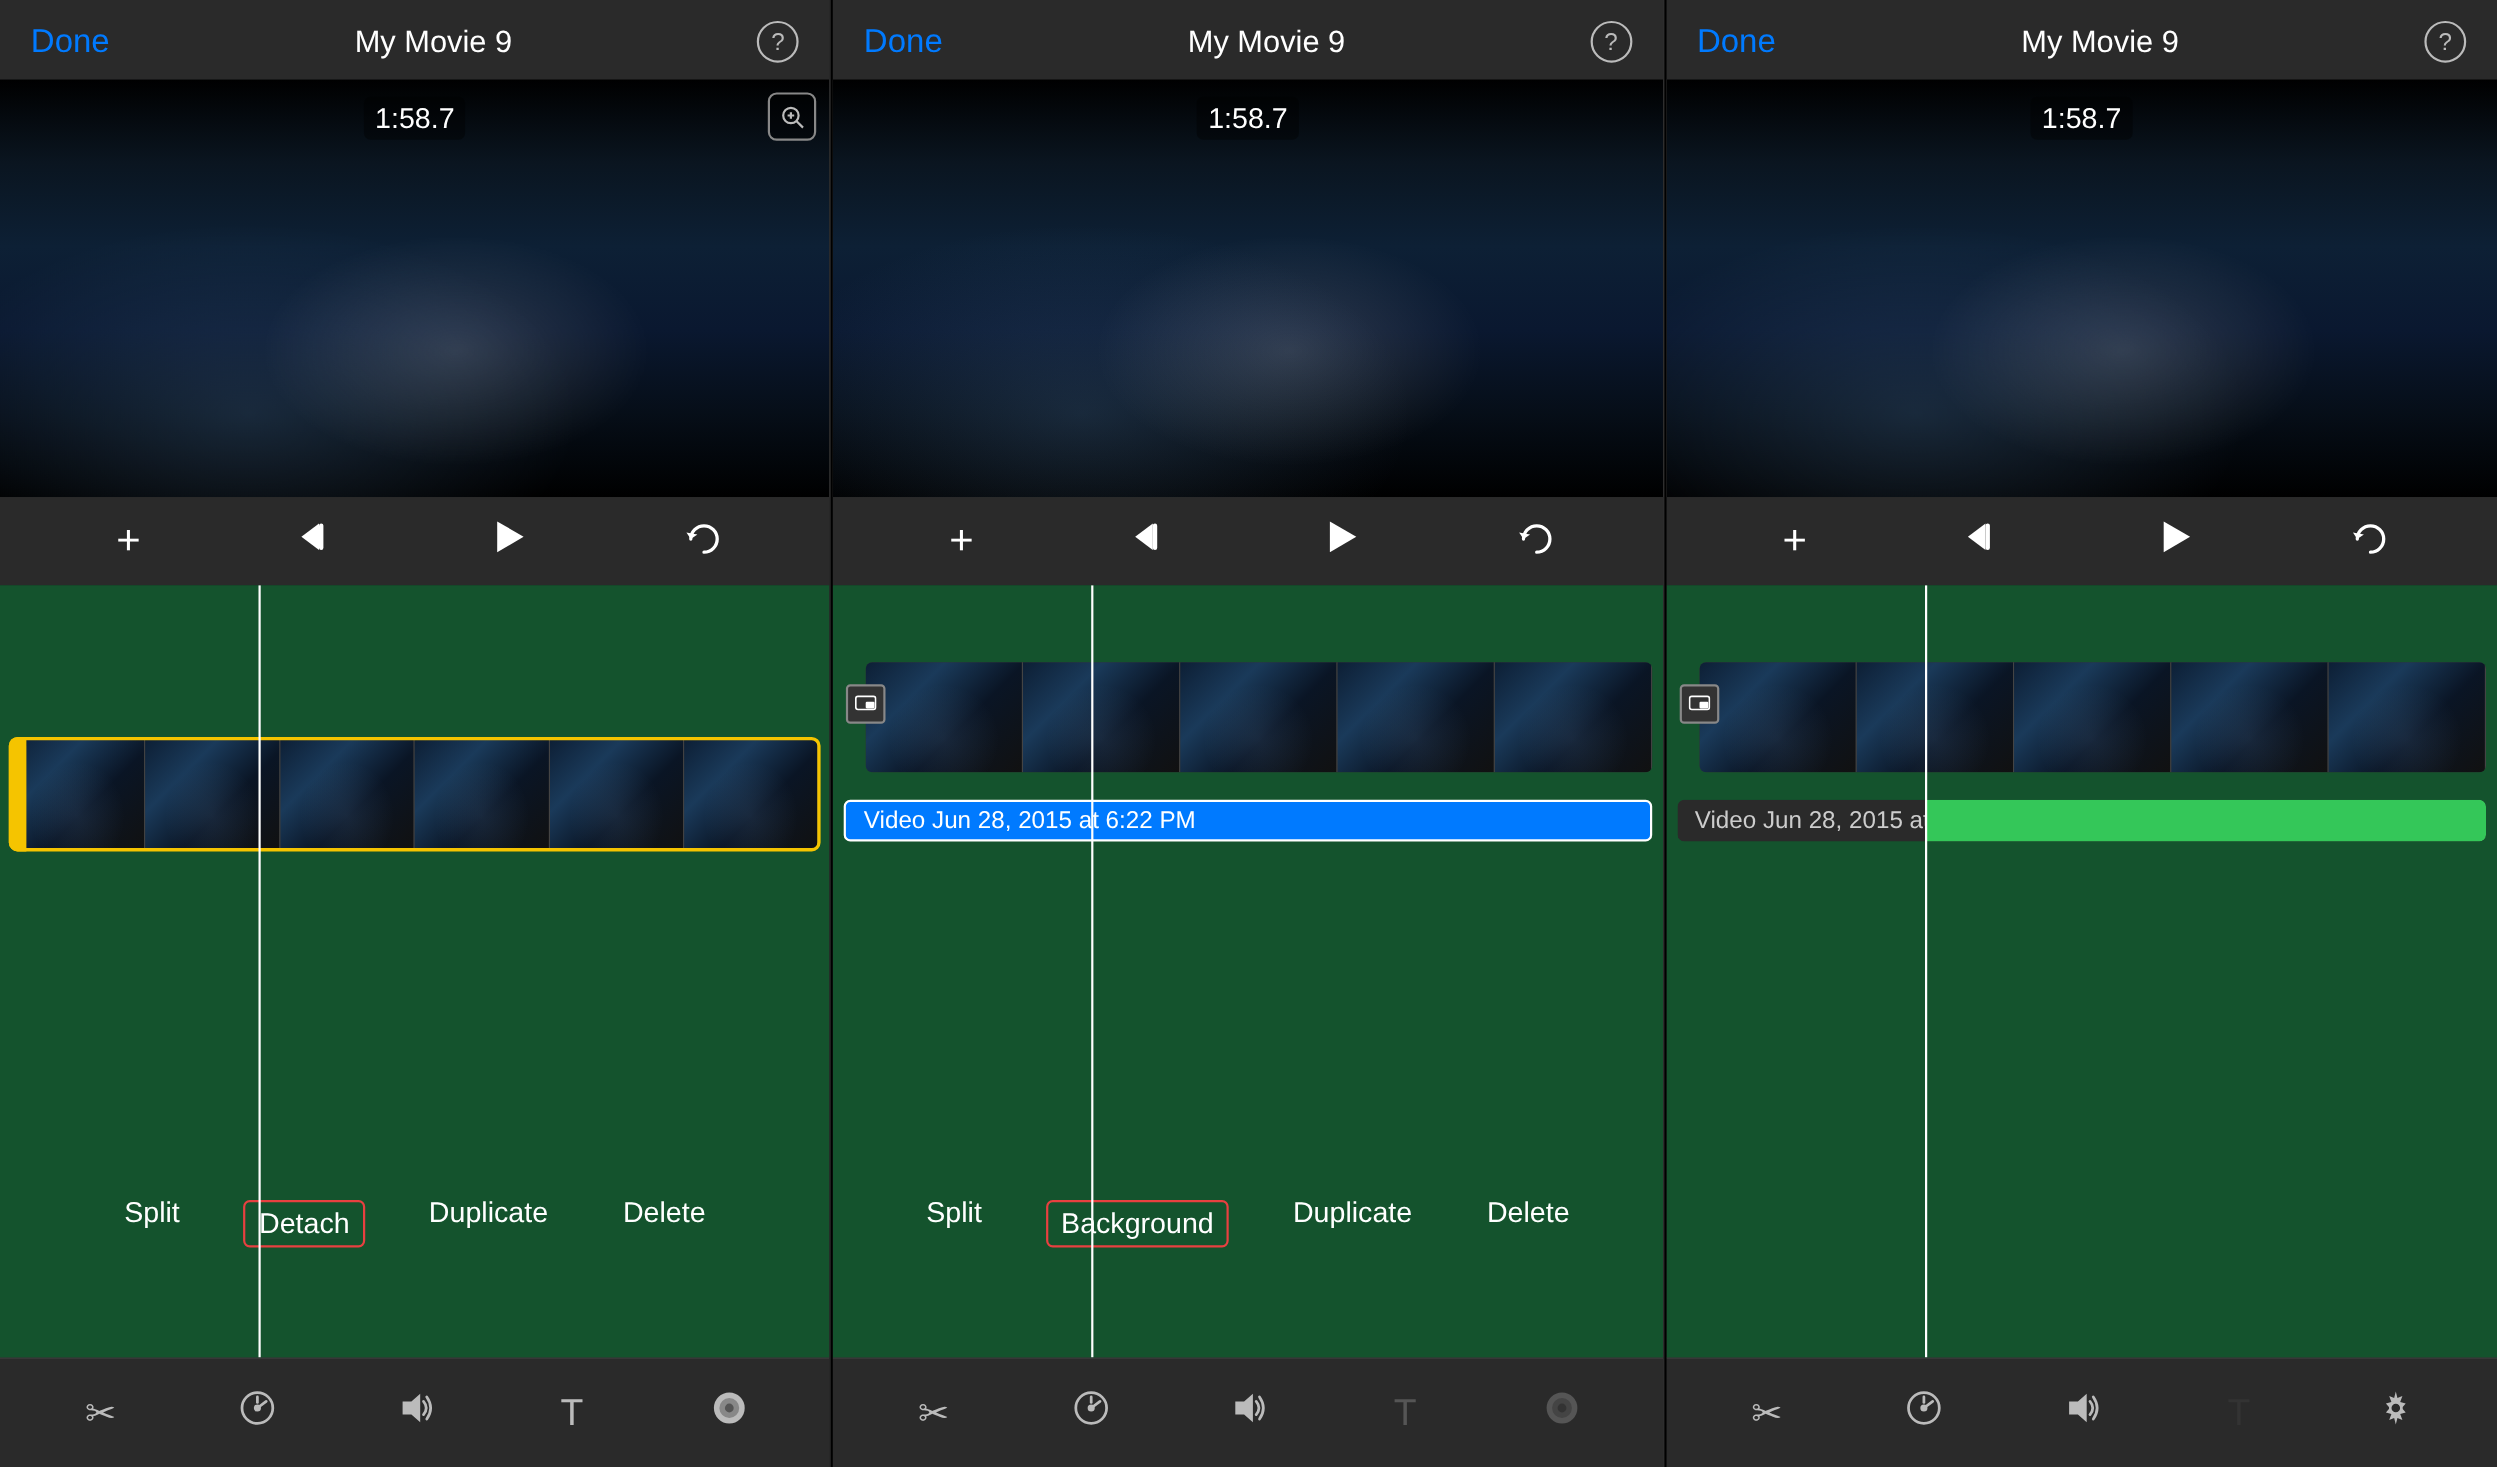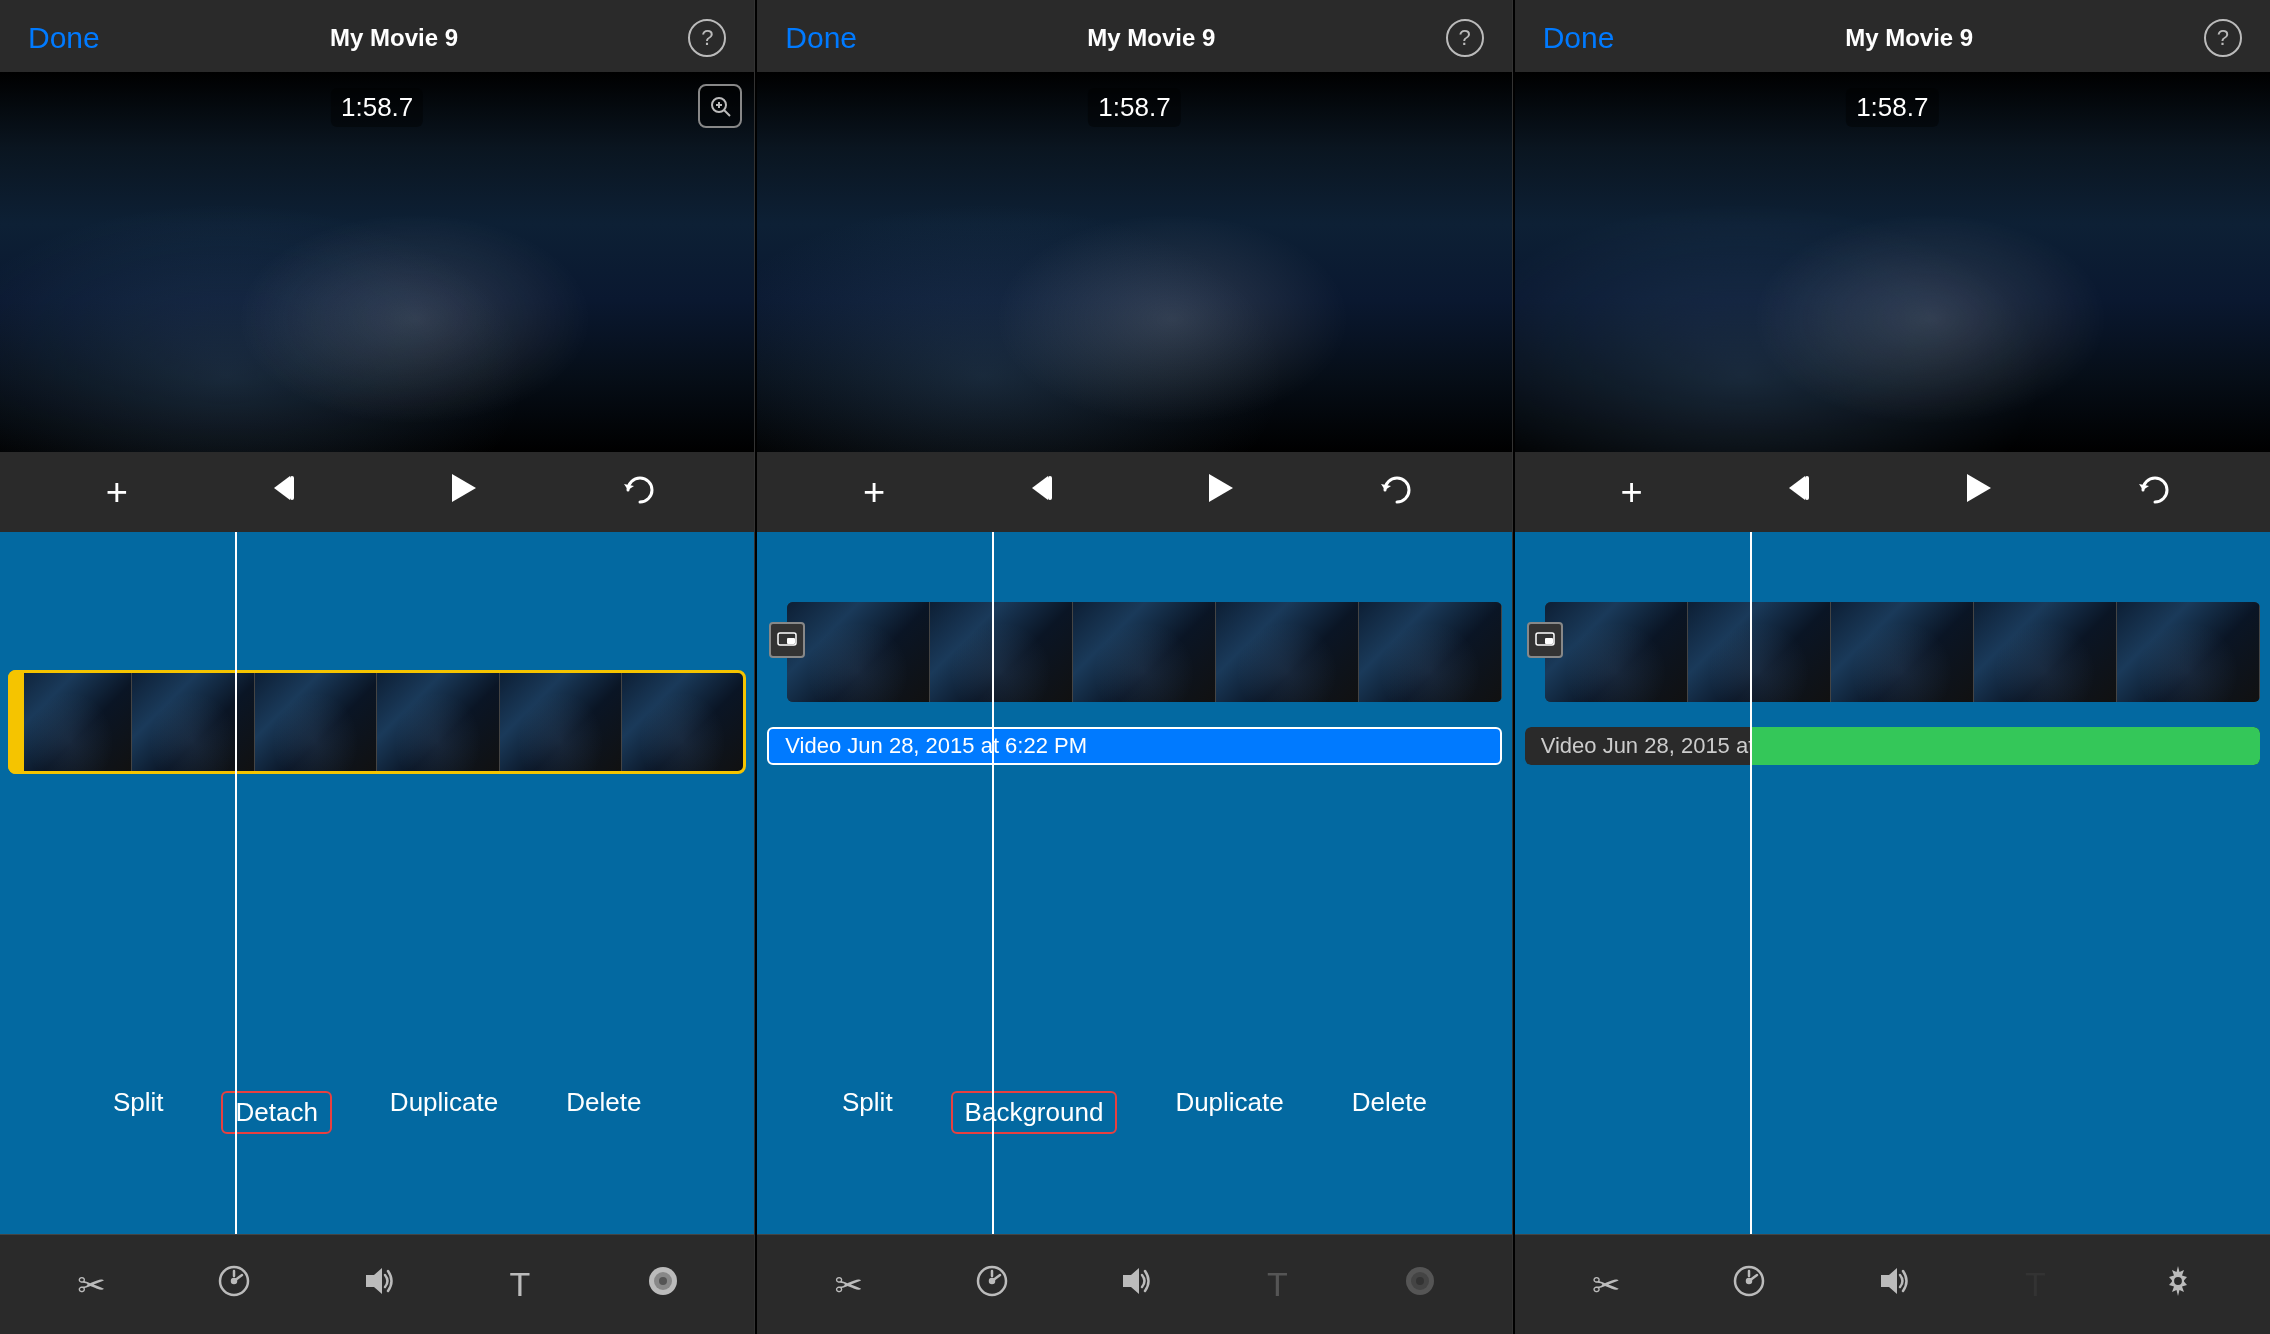--- a/index.html
+++ b/index.html
@@ -34,22 +34,22 @@
       height: 72px;
     }
     .top-bar-done {
       color: #007aff;
       font-size: 30px;
       font-weight: 400;
       cursor: pointer;
     }
     .top-bar-title {
       color: #fff;
-      font-size: 24px;
-      font-weight: 700;
+      font-size: 28px;
+      font-weight: 400;
     }
     .top-bar-help {
       width: 38px;
       height: 38px;
       border: 2.5px solid #bbb;
       border-radius: 50%;
       display: flex;
       align-items: center;
       justify-content: center;
       color: #bbb;
@@ -109,21 +109,21 @@
       color: #fff;
       font-size: 32px;
       cursor: pointer;
       width: 50px;
       text-align: center;
     }
 
     
     .timeline-area {
       flex: 1;
-      background: #0369a1;
+      background: #14532d;
       position: relative;
       overflow: hidden;
     }
 
     
     .playhead {
       position: absolute;
       top: 0;
       bottom: 0;
       width: 2px;

